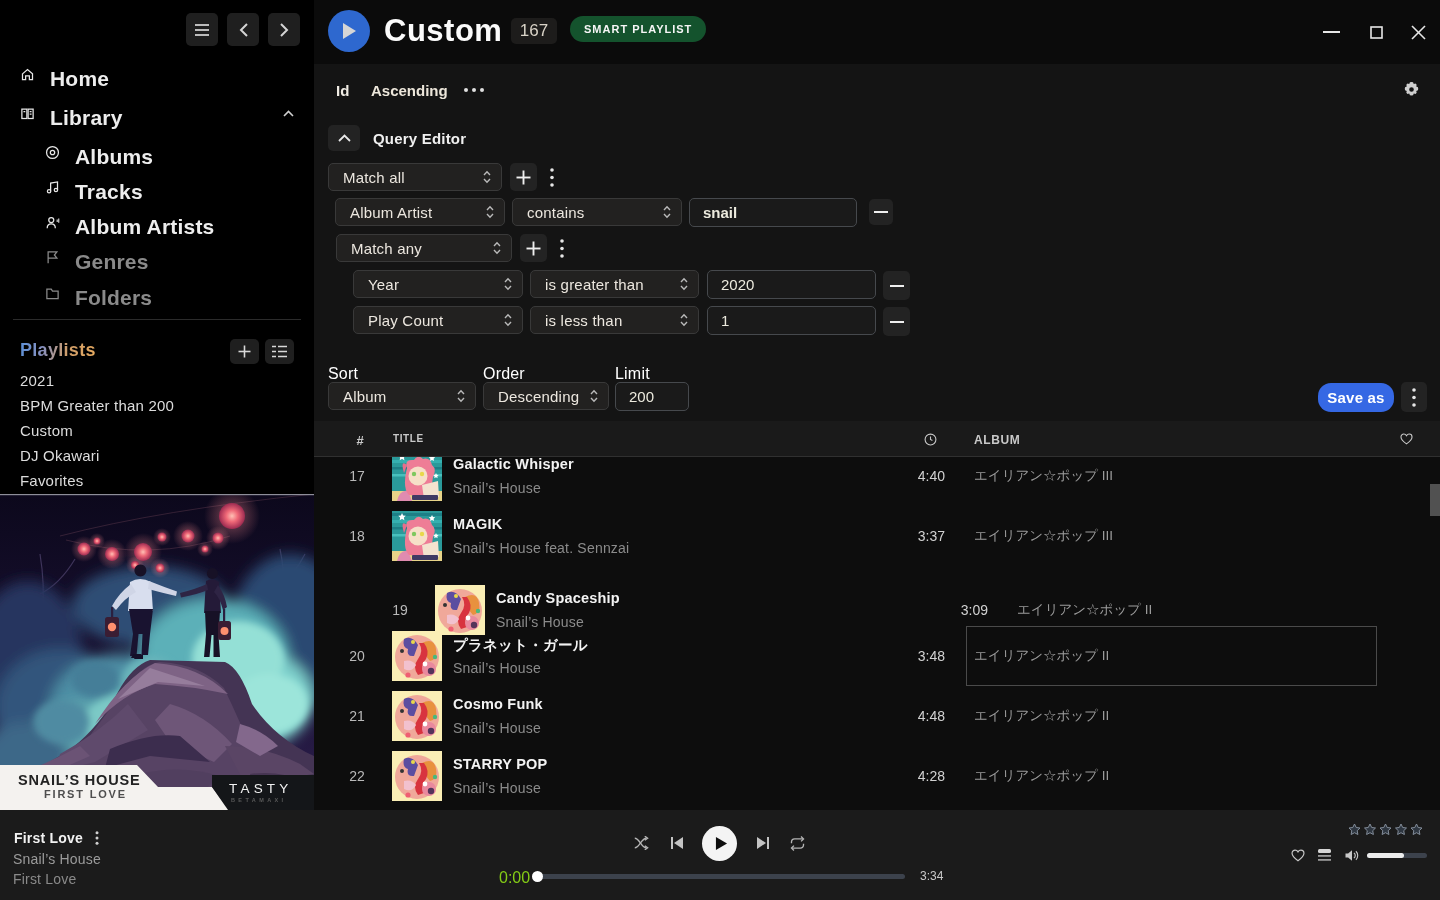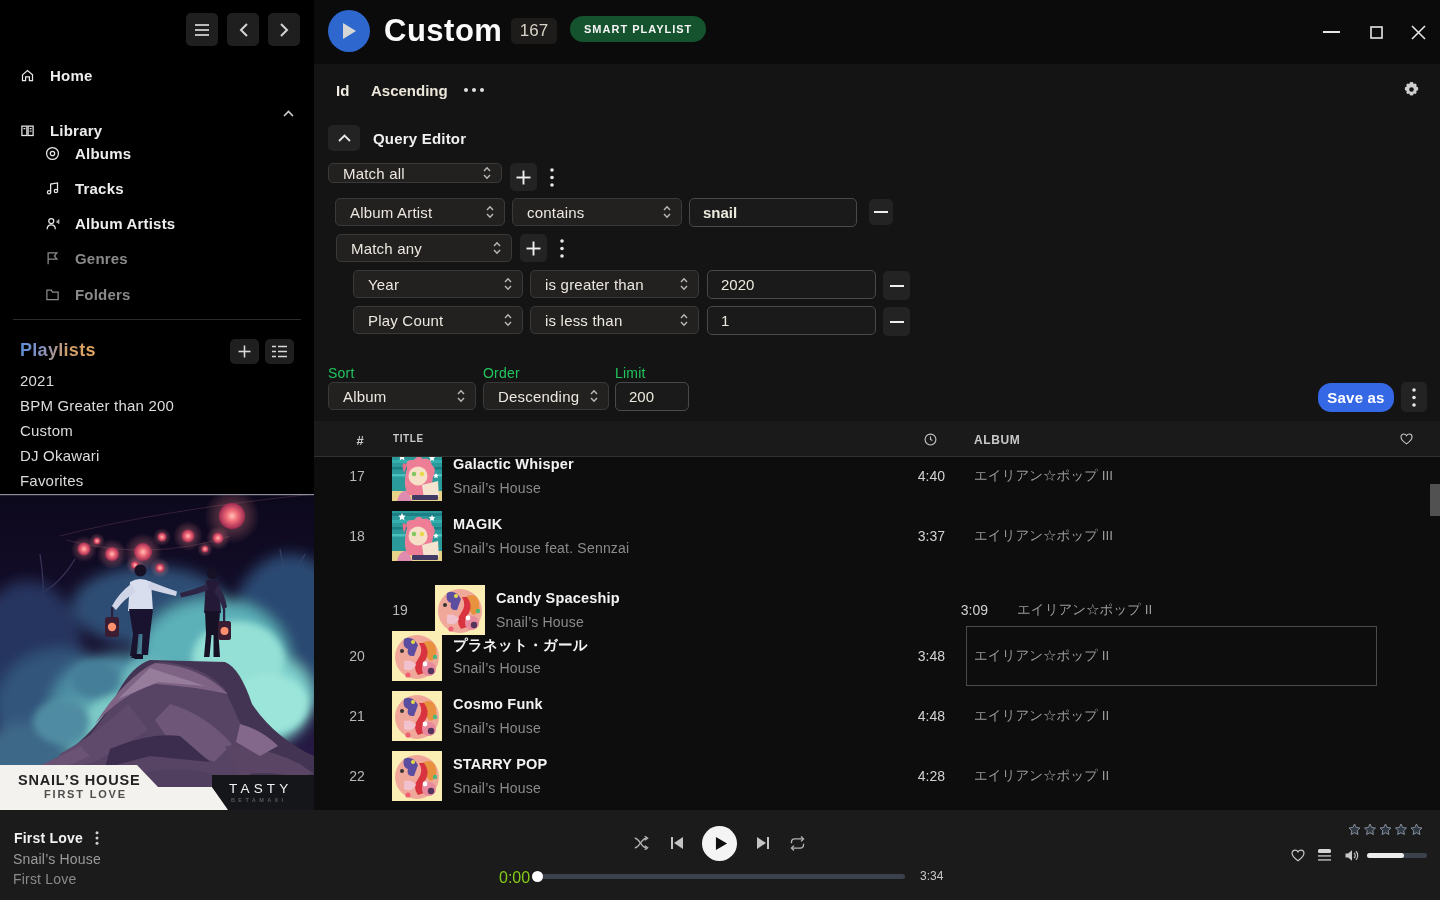--- a/index.html
+++ b/index.html
@@ -7,21 +7,21 @@
   body { font-family:"Liberation Sans", sans-serif; }
   #app { position:relative; width:1440px; height:900px; background:#141414; overflow:hidden; }
   .abs { position:absolute; }
   svg { display:block; }
 
   
   #sidebar { left:0; top:0; width:314px; height:810px; background:#000; z-index:5; }
   .sbtn { position:absolute; background:#1f1f1f; border-radius:5px; display:flex; align-items:center; justify-content:center; }
   #search { position:absolute; left:14px; top:13px; width:162px; height:33px; background:#161616; border:1px solid #2e2e2e; border-radius:5px; display:flex; align-items:center; }
   #search span { color:#585858; font-size:15px; margin-left:9px; letter-spacing:.2px; }
-  .navitem { position:absolute; left:20px; display:flex; align-items:center; gap:15px; color:#ededed; font-size:15px; font-weight:700; letter-spacing:.2px; }
+  .navitem { position:absolute; left:20px; display:flex; gap:15px; color:#ededed; font-size:21px; font-weight:700; letter-spacing:.2px; }
   .navitem.sub { left:45px; }
   .navitem.dim { color:#8a8a8a; }
   .nicon { width:15px; height:15px; flex:0 0 15px; }
   #divider { left:13px; top:319px; width:288px; height:1px; background:#2b2b2b; }
   #pl-head { left:20px; top:340px; font-size:18px; font-weight:700; letter-spacing:.3px;
     background:linear-gradient(100deg,#5a8fd6 0%,#8891c0 30%,#cf9d68 62%,#e8ab60 100%);
     -webkit-background-clip:text; background-clip:text; color:transparent; }
   .plitem { position:absolute; left:20px; color:#dcdcdc; font-size:15px; font-weight:400; letter-spacing:.2px; }
 
   
@@ -33,21 +33,21 @@
   .winbtn { position:absolute; top:0; width:30px; height:64px; display:flex; align-items:center; justify-content:center; }
 
   
   #content { left:314px; top:64px; width:1126px; height:357px; background:#141414; }
   .qselect { position:absolute; background:#222120; border:1px solid #393939; border-radius:5px; display:flex; align-items:center; color:#ece7df; font-size:15px; letter-spacing:.2px; }
   .qselect .lbl { margin-left:14px; }
   .qselect svg { position:absolute; right:10px; top:50%; margin-top:-7px; }
   .qinput { position:absolute; background:#1a1a1a; border:1px solid #46494d; border-radius:5px; display:flex; align-items:center; color:#eceade; font-size:15px; }
   .qinput .lbl { margin-left:13px; }
   .qbtn { position:absolute; background:#232323; border-radius:5px; display:flex; align-items:center; justify-content:center; }
-  .flabel { position:absolute; color:#22c55e; font-size:14px; letter-spacing:.2px; }
+  .flabel { position:absolute; color:#ffffff; font-size:16px; letter-spacing:.2px; }
   #saveas { position:absolute; left:1004px; top:319px; width:76px; height:29px; background:#3568e4; border-radius:13px; color:#fff; font-size:15px; font-weight:700; display:flex; align-items:center; justify-content:center; letter-spacing:.2px; }
 
   
   #thead { left:314px; top:421px; width:1126px; height:36px; background:#1a1a1a; border-bottom:1px solid #303030; color:#c9c9c9; }
   #rows { left:314px; top:457px; width:1126px; height:353px; background:#0d0d0d; overflow:hidden; }
   .row { position:absolute; left:0; width:1126px; height:60px; }
   .rnum { position:absolute; left:28px; width:30px; text-align:center; top:50%; transform:translateY(-50%); font-size:14px; color:#b9b9b9; }
   .thumb { position:absolute; left:78px; top:5px; width:50px; height:50px; }
   .rtitle { position:absolute; left:139px; top:10px; font-size:14.5px; font-weight:700; color:#f3f3f3; letter-spacing:.2px; }
   .rsub { position:absolute; left:139px; bottom:10px; font-size:14px; color:#8b8b8b; letter-spacing:.2px; }
@@ -101,21 +101,21 @@
         <path d="M12 1.5 l2.2 0.4 1 2.4 2.5-0.6 1.6 1.6-0.6 2.5 2.4 1 0.4 2.2-0.4 2.2-2.4 1 0.6 2.5-1.6 1.6-2.5-0.6-1 2.4-2.2 0.4-2.2-0.4-1-2.4-2.5 0.6-1.6-1.6 0.6-2.5-2.4-1-0.4-2.2 0.4-2.2 2.4-1-0.6-2.5 1.6-1.6 2.5 0.6 1-2.4z M12 8.7 a3.3 3.3 0 1 0 0 6.6 a3.3 3.3 0 1 0 0-6.6z" fill-rule="evenodd"></path>
       </svg>
 
     <div class="qbtn" style="left:14px;top:61px;width:32px;height:26px;">
       <svg width="13" height="8" viewBox="0 0 13 8" fill="none" stroke="#e8e8e8" stroke-width="1.8">
           <polyline points="1,7 6.5,1.5 12,7"></polyline>
         </svg>
     </div>
     <div class="abs" style="left:59px;top:66px;font-size:15px;font-weight:600;color:#f0f0f0;letter-spacing:.2px;">Query Editor</div>
 
-    <div class="qselect" style="left:14px;top:99px;width:174px;height:20px;">
+    <div class="qselect" style="left:14px;top:99px;width:174px;height:28px;">
         <span class="lbl">Match all</span>
       <svg width="8" height="14" viewBox="0 0 8 14" fill="none" stroke="#b9b9b9" stroke-width="1.4">
           <polyline points="1,5 4,1.8 7,5"></polyline>
           <polyline points="1,9 4,12.2 7,9"></polyline>
         </svg>
       </div>
     <div class="qbtn" style="left:196px;top:99px;width:27px;height:28px;">
       <svg width="15" height="15" viewBox="0 0 15 15" stroke="#efefef" stroke-width="1.9">
           <line x1="7.5" y1="0.5" x2="7.5" y2="14.5"></line>
           <line x1="0.5" y1="7.5" x2="14.5" y2="7.5"></line>
@@ -376,21 +376,21 @@
           <polyline points="1,1 7,7 1,13"></polyline>
         </svg>
     </div>
 
     <div class="navitem" style="top:67px;height:17px;">
       <svg class="nicon" viewBox="0 0 24 24" fill="none" stroke="#e8e8e8" stroke-width="2">
           <path d="M4 11 L12 4 L20 11 V20 H15 V14 H9 V20 H4 Z"></path>
         </svg>
       <span>Home</span>
     </div>
-    <div class="navitem" style="top:106px;height:17px;margin-top:16px;">
+    <div class="navitem" style="top:106px;height:17px;">
       <svg class="nicon" viewBox="0 0 24 24" fill="none" stroke="#e8e8e8" stroke-width="2">
           <rect x="3" y="5" width="8" height="15"></rect>
           <rect x="13" y="5" width="8" height="15"></rect>
           <line x1="5.5" y1="9" x2="8.5" y2="9"></line>
           <line x1="15.5" y1="9" x2="18.5" y2="9"></line>
           <line x1="15.5" y1="13" x2="18.5" y2="13"></line>
         </svg>
       <span>Library</span>
     </div>
     <svg class="abs" style="left:283px;top:110px" width="11" height="8" viewBox="0 0 11 8" fill="none" stroke="#cfcfcf" stroke-width="1.6">

